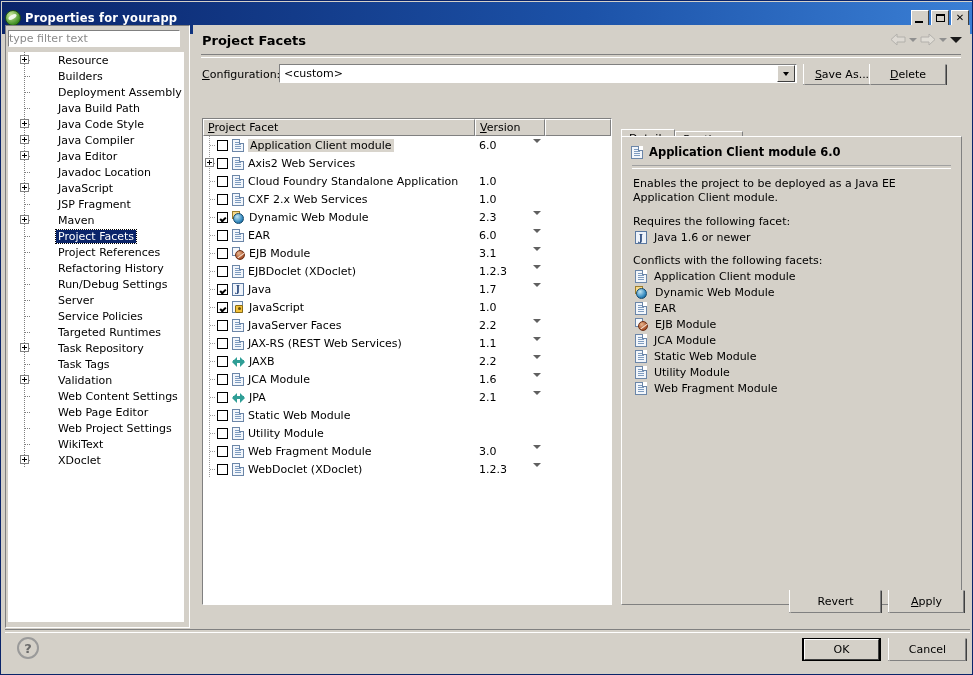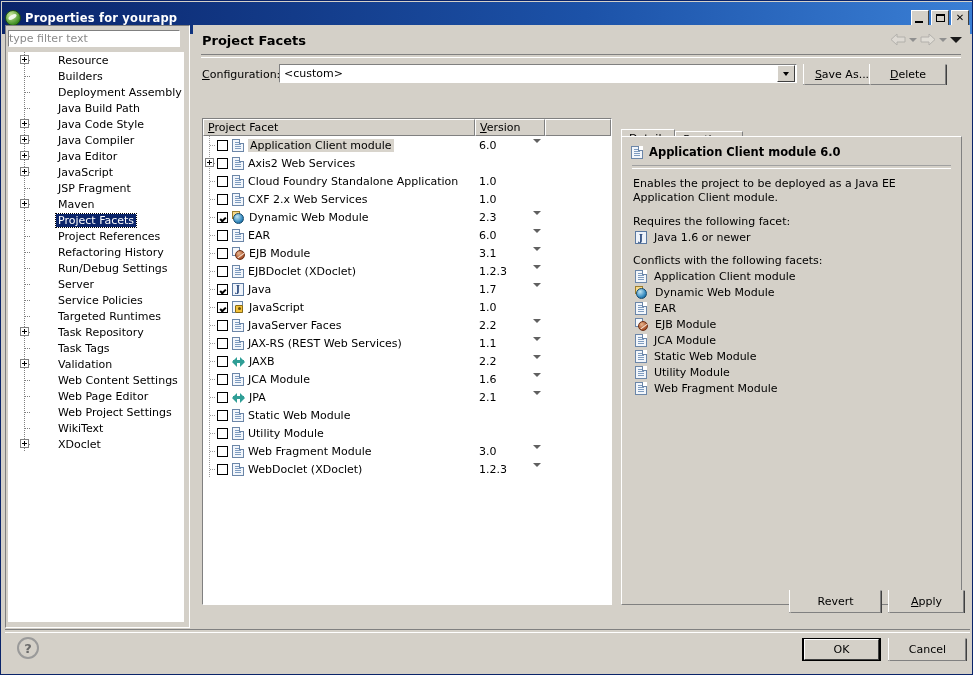--- a/index.html
+++ b/index.html
@@ -377,20 +377,25 @@
         <span class="tree-dots"></span>
         <span class="tree-dash"></span>
         <span class="twisty"></span>
         <span class="lbl">Java Compiler</span>
       </div>
       <div class="tree-item">
         <span class="tree-dots"></span>
         <span class="tree-dash"></span>
         <span class="twisty"></span>
         <span class="lbl">Java Editor</span>
+      </div>
+      <div class="tree-item">
+        <span class="tree-dots"></span>
+        <span class="tree-dash"></span>
+        <span class="lbl">Javadoc Location</span>
       </div>
       <div class="tree-item">
         <span class="tree-dots"></span>
         <span class="tree-dash"></span>
         <span class="twisty"></span>
         <span class="lbl">JavaScript</span>
       </div>
       <div class="tree-item">
         <span class="tree-dots"></span>
         <span class="tree-dash"></span>

